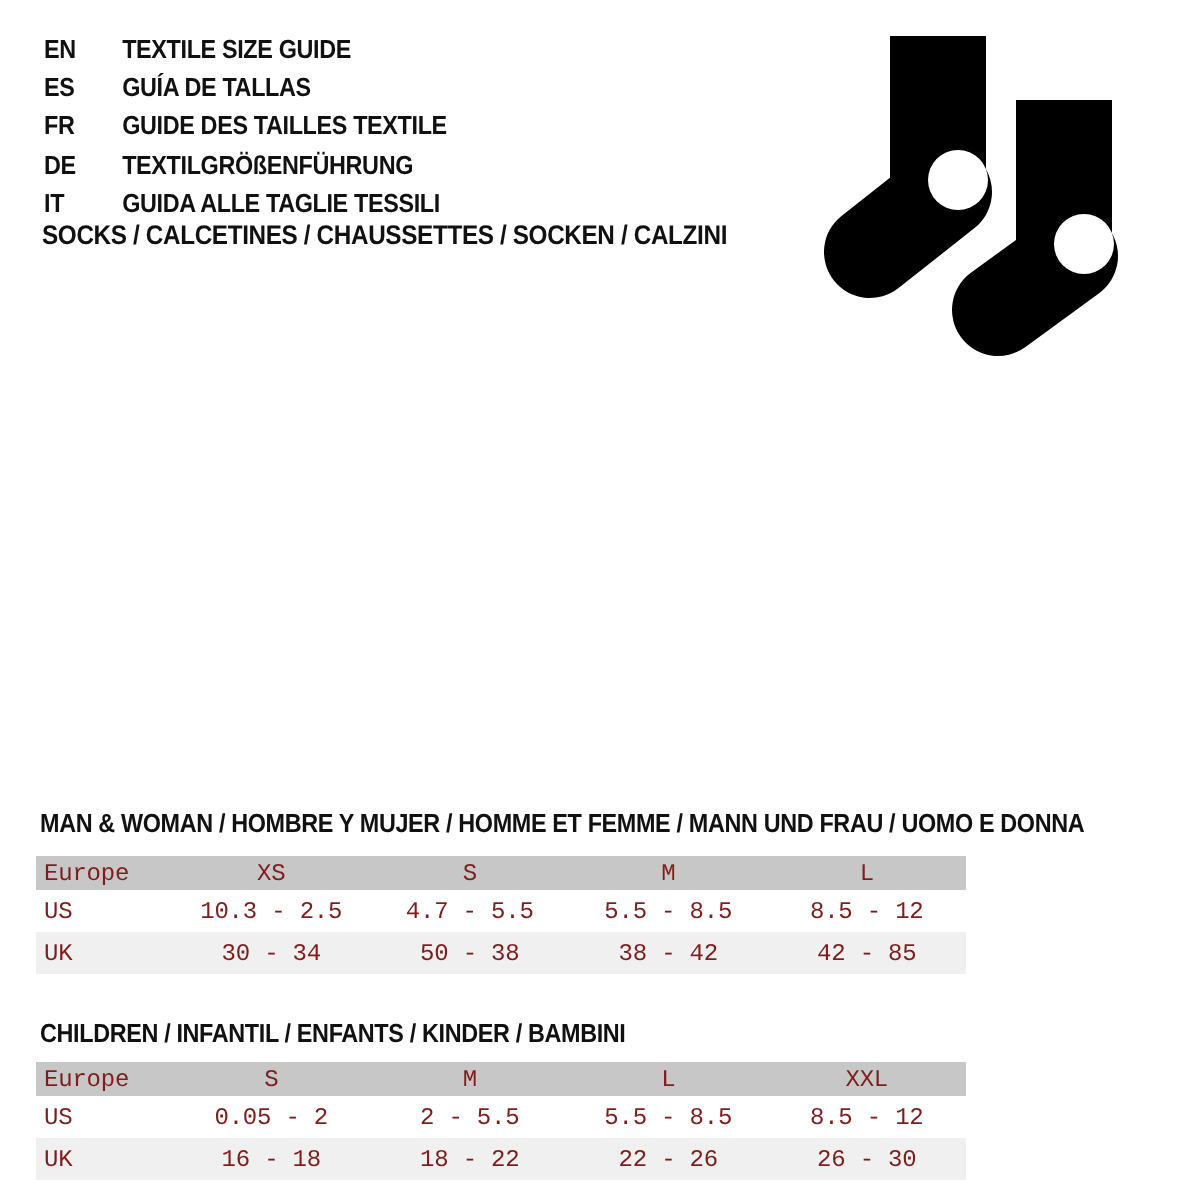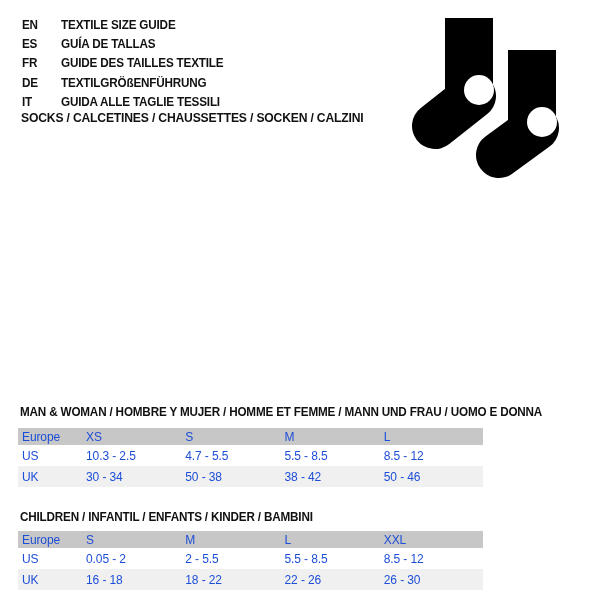--- a/index.html
+++ b/index.html
@@ -35,27 +35,27 @@
     position:absolute; left:20px;
     font-weight:bold; font-size:13px; letter-spacing:-0.2px;
   }
   #title-manwoman { top:404px; }
   #title-children { top:509px; }
 
   
   .size-table {
     position:absolute; left:18px; width:465px;
     border-collapse:collapse; table-layout:fixed;
-    font-size:12px; color:#1d4ed8; letter-spacing:-0.1px;
+    font-size:12px; color:#7f1d1d; letter-spacing:-0.1px;font-family:Liberation Mono, monospace;
   }
   #table-manwoman { top:428px; }
   #table-children { top:531px; }
   .size-table col.label-col { width:68px; }
   .size-table td {
-    padding:0; text-align:left; vertical-align:middle; line-height:1;
+    padding:0; text-align:center; vertical-align:middle; line-height:1;
   }
   .size-table td.row-label { text-align:left; padding-left:4px; }
   .size-table tr.head-row { height:17px; background:#c7c7c7; }
   .size-table tr.data-row { height:21px; }
   .size-table tr.alt-row { background:#f0f0f0;padding-left:19px; }
 </style>
 </head>
 <body>
 
 <div class="lang-block condensed">
@@ -118,21 +118,21 @@
       <td>10.3 - 2.5</td>
       <td>4.7 - 5.5</td>
       <td>5.5 - 8.5</td>
       <td>8.5 - 12</td>
     </tr>
     <tr class="data-row alt-row">
       <td class="row-label">UK</td>
       <td>30 - 34</td>
       <td>50 - 38</td>
       <td>38 - 42</td>
-      <td>50 - 46</td>
+      <td>42 - 85</td>
     </tr>
   </tbody>
 </table>
 
 <div class="table-title condensed" id="title-children">CHILDREN / INFANTIL / ENFANTS / KINDER / BAMBINI</div>
 <table class="size-table" id="table-children">
   <colgroup>
       <col class="label-col">
       <col>
       <col>

